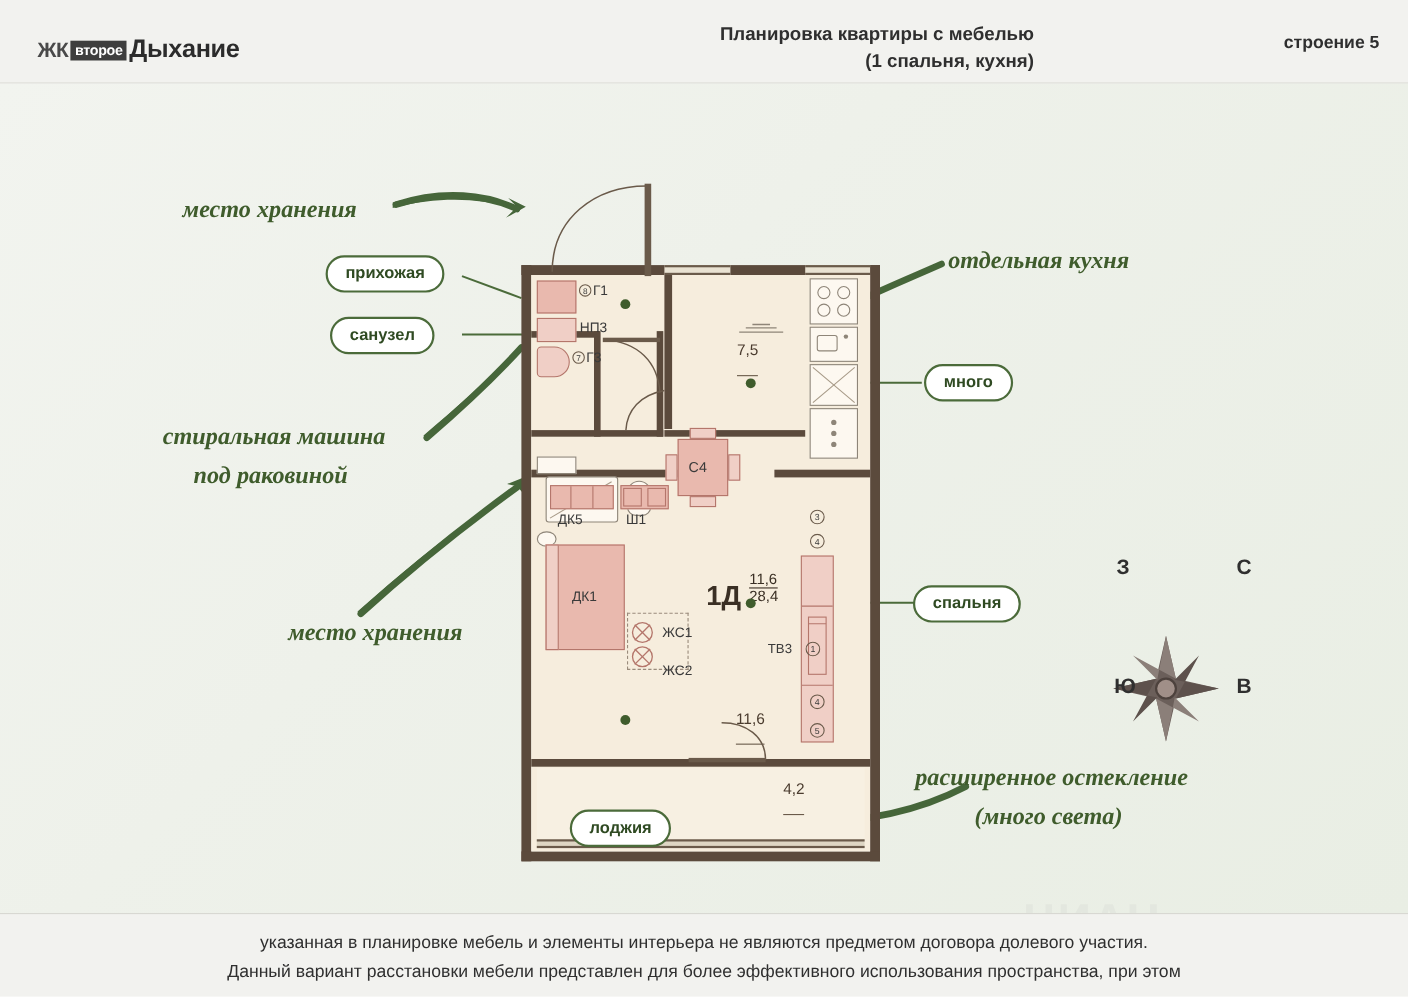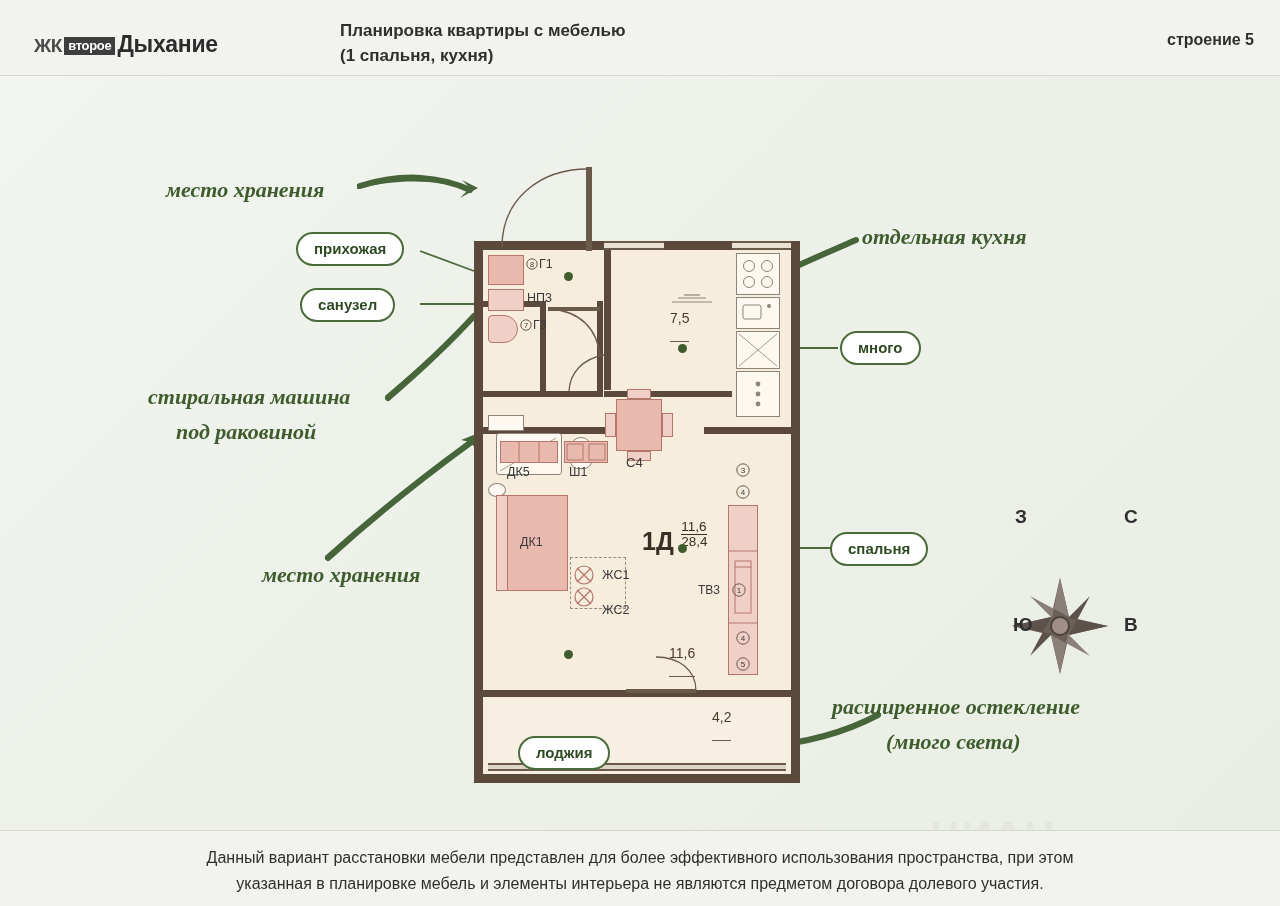--- a/index.html
+++ b/index.html
@@ -25,21 +25,21 @@
   }
   .logo .lg-zk { color:#4a4a4a; font-size:19px; }
   .logo .lg-vtoroe {
     background:#3e3e3e; color:#fff; font-size:13px;
     padding:1px 4px 2px 4px; margin:11px 2px; vertical-align:2px;
     display:inline-block;
   }
   .logo .lg-dyh { color:#2c2c2c; font-size:23px; }
   .header-title {
     position:absolute; left:340px; top:18px; width:600px;
-    text-align:left; font-size:17px; font-weight:bold; color:#2f2f2f;
+    text-align:right; font-size:17px; font-weight:bold; color:#2f2f2f;
     line-height:25px;
   }
   .header-right {
     position:absolute; right:26px; top:31px;
     font-size:16px; font-weight:bold; color:#2f2f2f;
   }
 
   
   .canvas {
     position:absolute; left:0; top:76px; width:1280px; height:754px;
@@ -250,21 +250,21 @@
         <circle cx="22" cy="13" r="2.4" fill="#8e8578"></circle>
         <circle cx="22" cy="23" r="2.4" fill="#8e8578"></circle>
         <circle cx="22" cy="33" r="2.4" fill="#8e8578"></circle>
       </svg>
 
     <div class="furn" style="left:142px;top:234px;width:46px;height:52px;"></div>
     <div class="furn pale" style="left:131px;top:248px;width:11px;height:24px;"></div>
     <div class="furn pale" style="left:188px;top:248px;width:11px;height:24px;"></div>
     <div class="furn pale" style="left:153px;top:224px;width:24px;height:10px;"></div>
     <div class="furn pale" style="left:153px;top:286px;width:24px;height:10px;"></div>
-    <span class="lbl" style="left:152px;top:252px;font-size:13px;margin-top:38px;">С4</span>
+    <span class="lbl" style="left:152px;top:252px;font-size:13px;">С4</span>
 
     <span class="area-lbl u" style="left:196px;top:145px;">7,5</span>
 
     <svg style="position:absolute;left:196px;top:128px;width:44px;height:12px;" viewBox="0 0 44 12">
         <path d="M2,9 L42,9 M8,5 L36,5" stroke="#8e8578" stroke-width="1.2"></path>
         <path d="M14,2 L30,2" stroke="#8e8578" stroke-width="1.2"></path>
       </svg>
 
     <div class="furn" style="left:26px;top:276px;width:58px;height:22px;"></div>
     <svg style="position:absolute;left:26px;top:276px;width:58px;height:22px;" viewBox="0 0 58 22">
@@ -383,16 +383,16 @@
   </div>
   <div class="comp-lbl" style="left:1015px;top:430px;">З</div>
   <div class="comp-lbl" style="left:1124px;top:430px;">С</div>
   <div class="comp-lbl" style="left:1013px;top:538px;">Ю</div>
   <div class="comp-lbl" style="left:1124px;top:538px;">В</div>
 
 </div>
 
 <div class="footer">
   <div class="footer-text">
+    <div>указанная в планировке мебель и элементы интерьера не являются предметом договора долевого участия.</div>
     <div>Данный вариант расстановки мебели представлен для более эффективного использования пространства, при этом</div>
-    <div>указанная в планировке мебель и элементы интерьера не являются предметом договора долевого участия.</div>
   </div>
 </div>
 
 </body></html>

